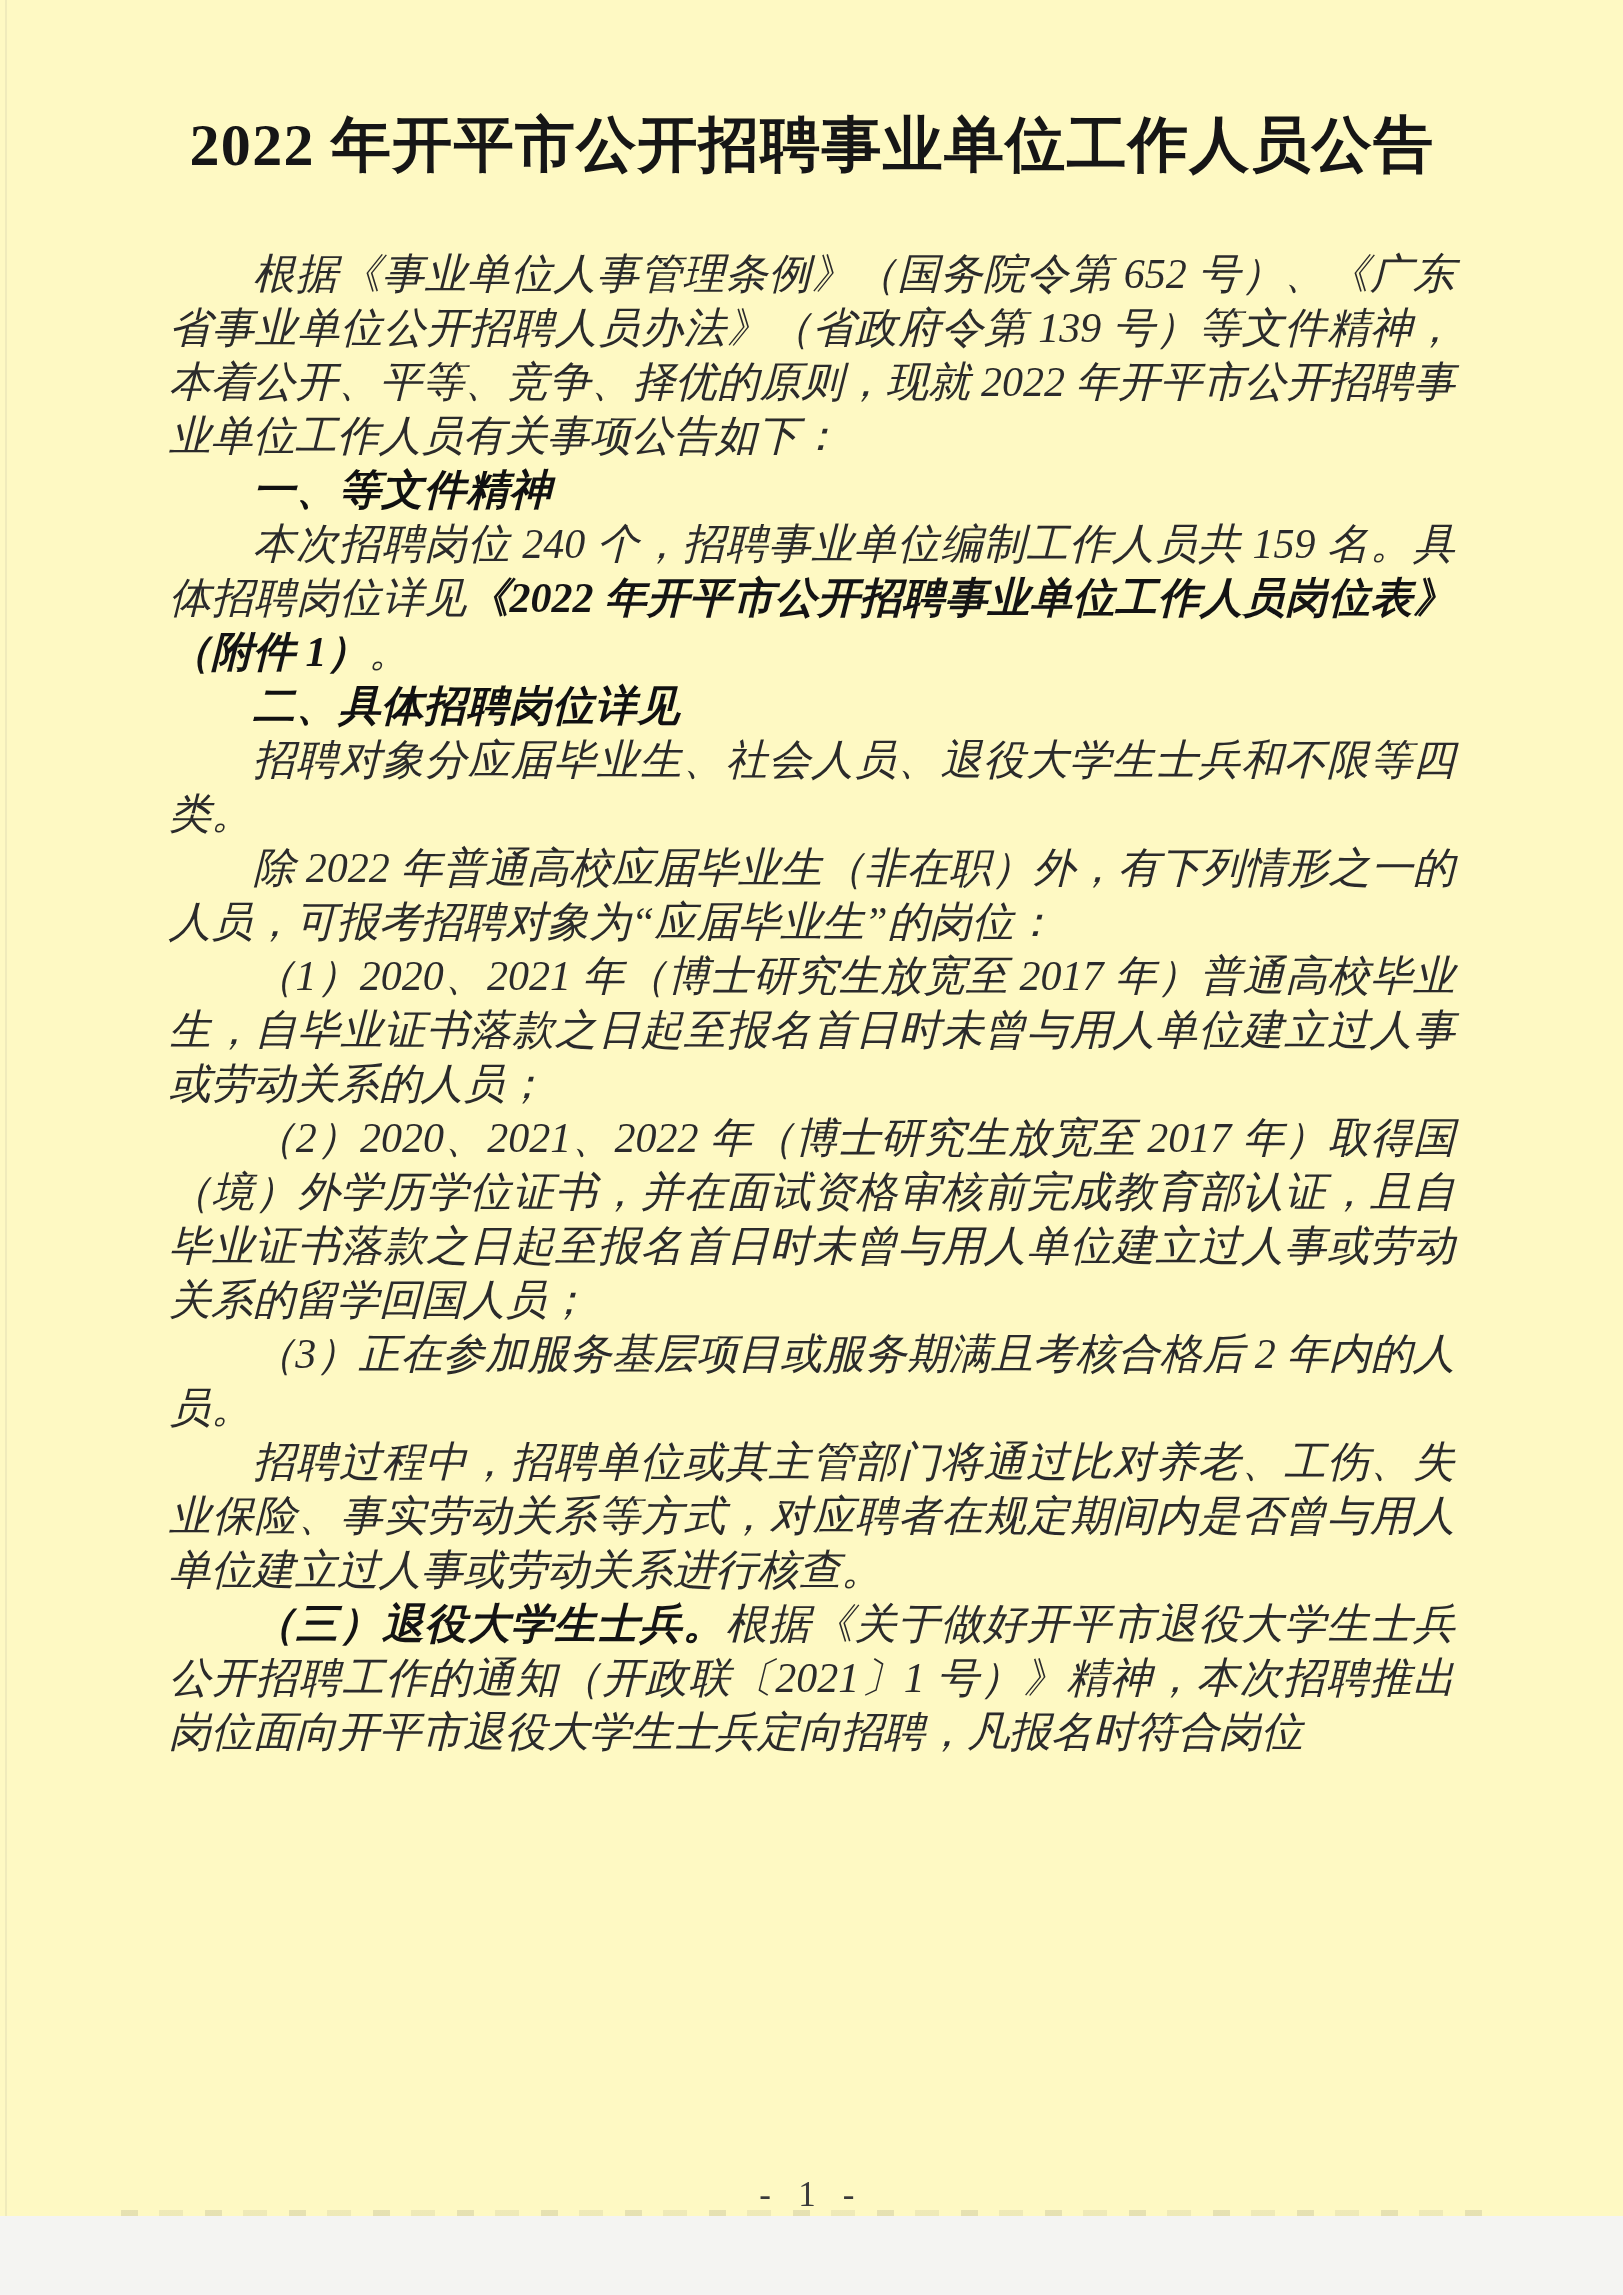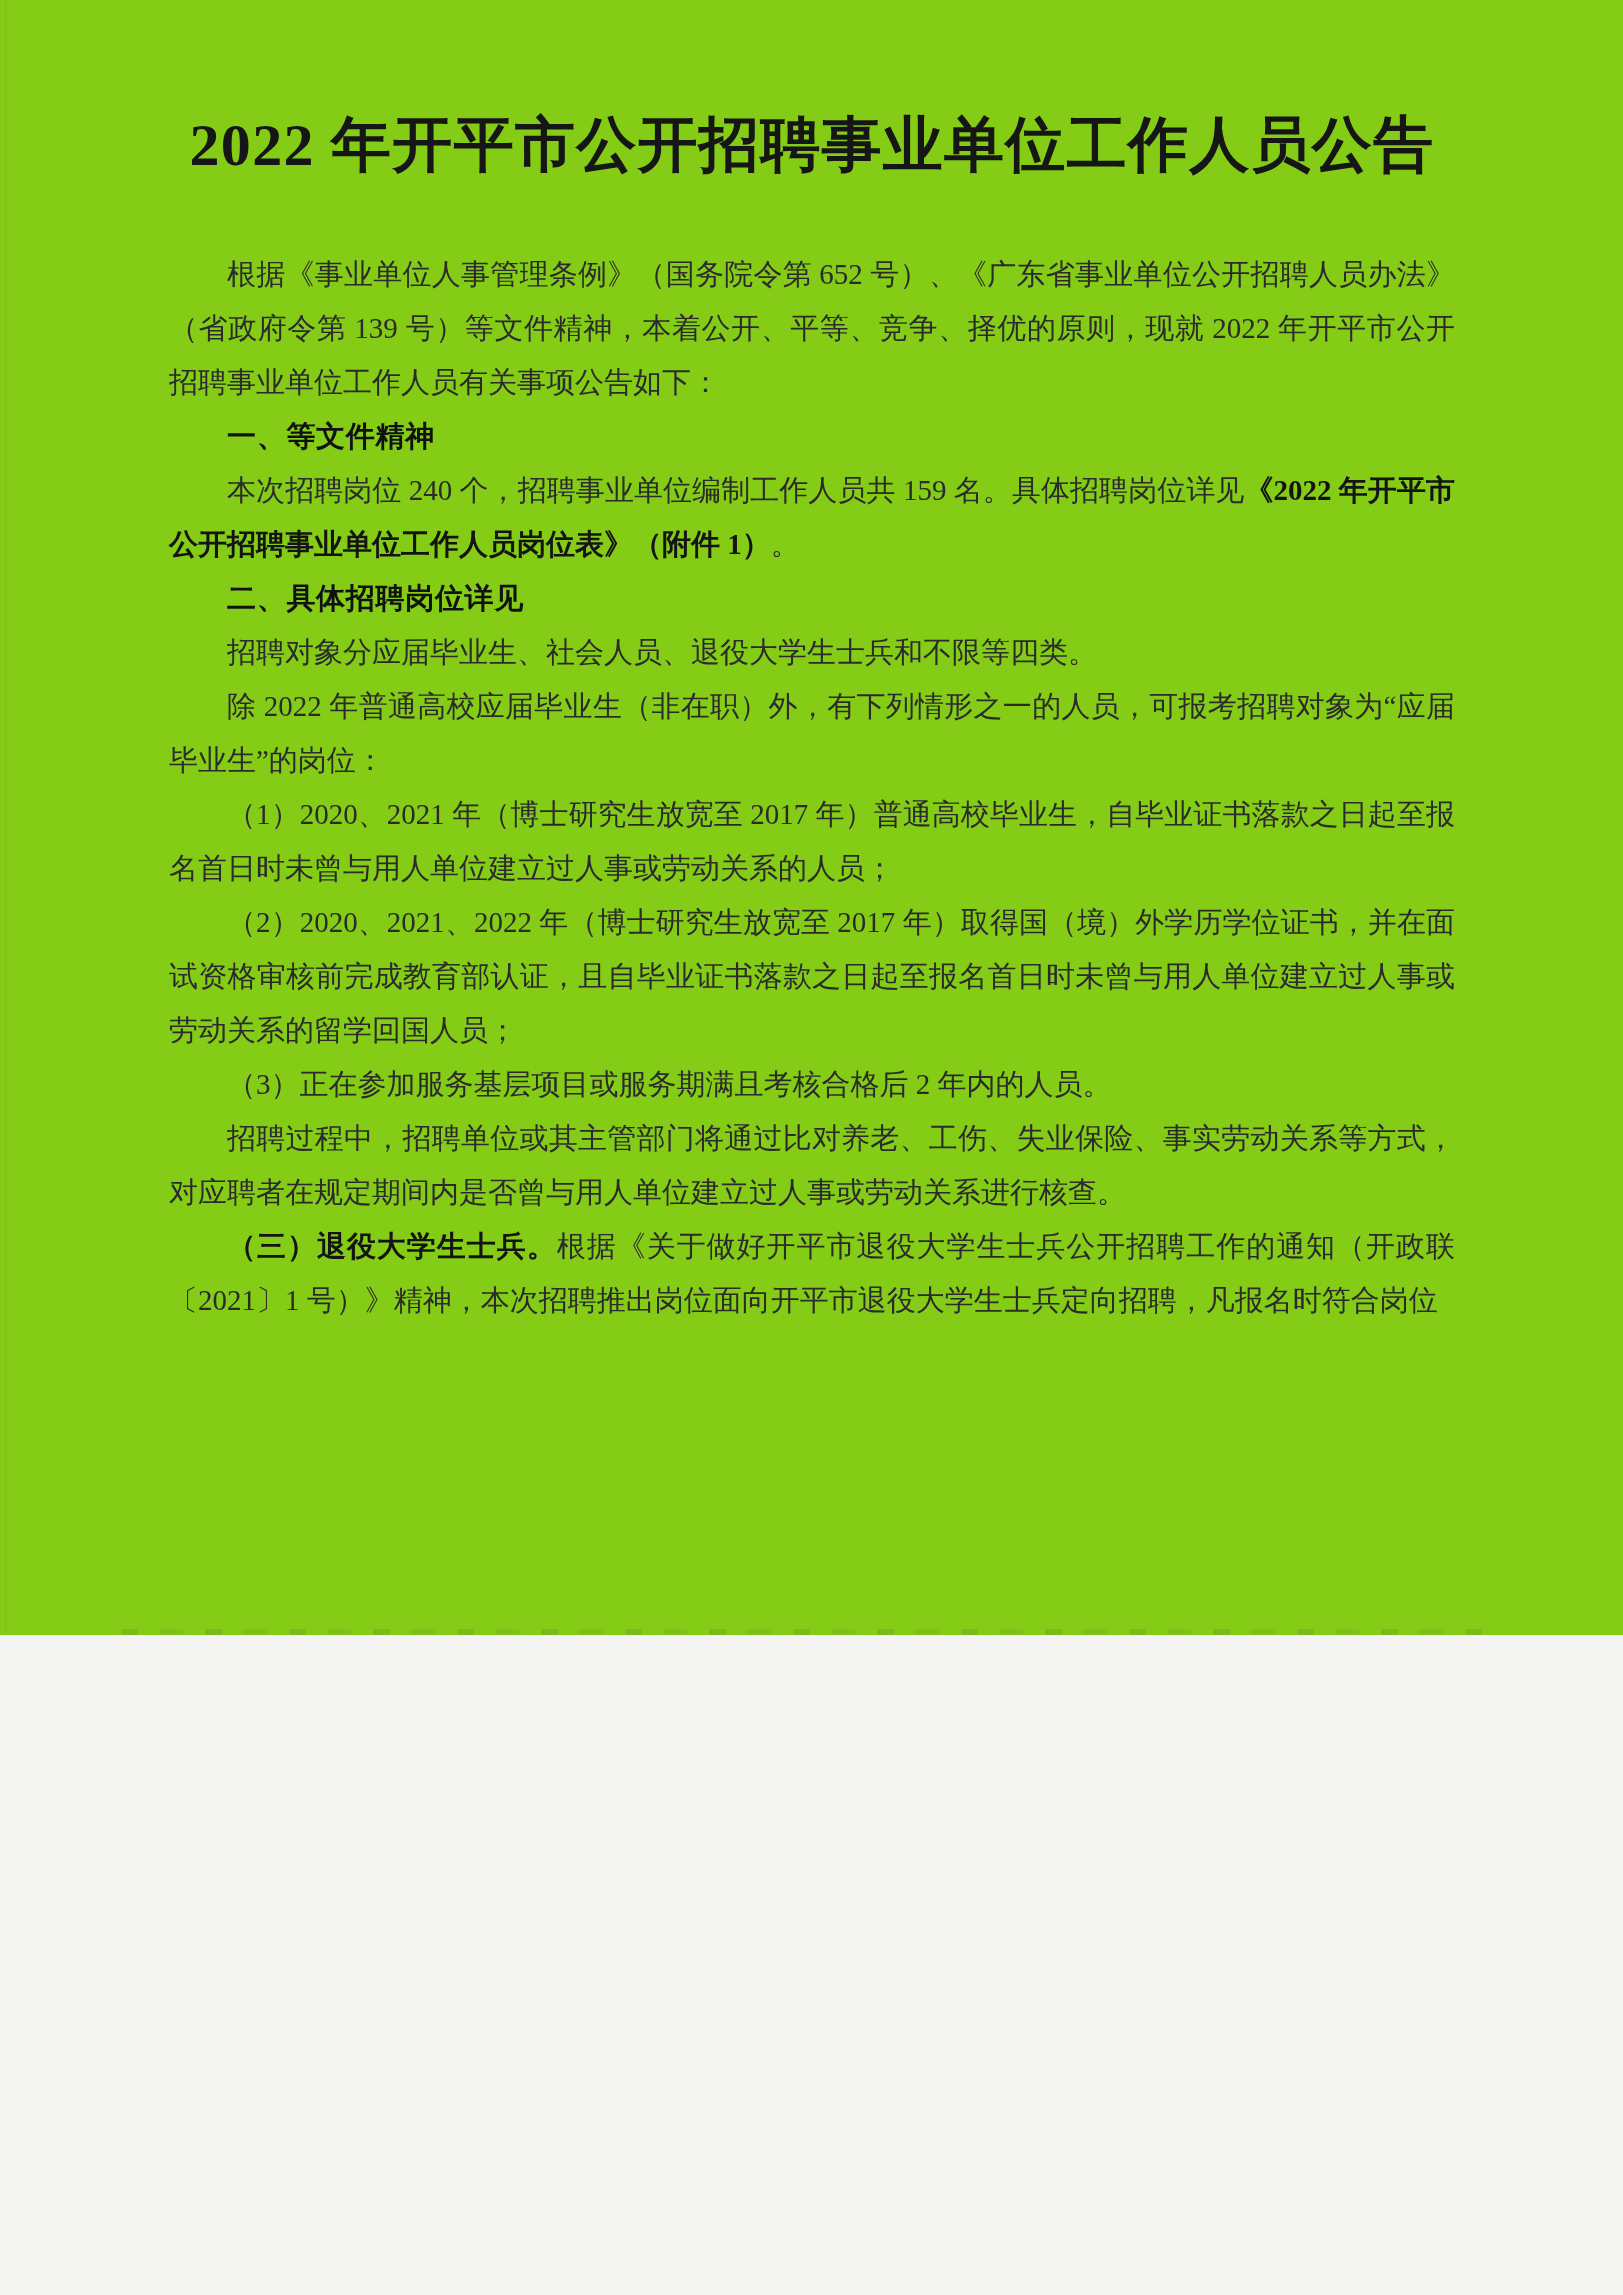--- a/index.html
+++ b/index.html
@@ -3,44 +3,45 @@
 <meta charset="utf-8">
 <style>
   html, body { margin: 0; padding: 0; }
   body {
     width: 1623px; height: 2295px;
     background: #f4f4f2;
     font-family: "Liberation Serif", serif;
   }
   .page {
     position: absolute; left: 0; top: 0;
-    width: 1623px; height: 1635px;
-    background: #84cc16;
+    width: 1623px; height: 2216px;
+    background: #fef9c3;
     overflow: hidden;
   }
   .scan-edge-line {
     position: absolute; left: 5.2px; top: 0; bottom: 0; width: 2px;
     background: rgba(120,120,120,0.10);
   }
   .doc-title {
     position: absolute; top: 103px; left: 79px; width: 1466px;
     margin: 0;
     text-align: center;
     font-size: 60px; line-height: 85px;
     font-weight: 700;
     letter-spacing: 1.3px;
     color: #161616;
     font-family: "Liberation Serif", serif;
   }
   .doc-body {
     position: absolute; top: 247px; left: 169px; width: 1286px;
-    font-size: 29px; line-height: 54px;
+    font-size: 42px; line-height: 54px;
     color: #2b2b2b;
     text-align: justify;
     text-justify: inter-character;
+    font-style: italic;
   }
   .doc-body p { margin: 0; text-indent: 2em; }
   .sec-heading {
     font-weight: 700;
     color: #111111;
     font-family: "Liberation Sans", sans-serif;
     letter-spacing: 0.7px;
   }
   .lead-bold { font-weight: 700; color: #141414; }
   .inline-bold { font-weight: 700; color: #141414; }

